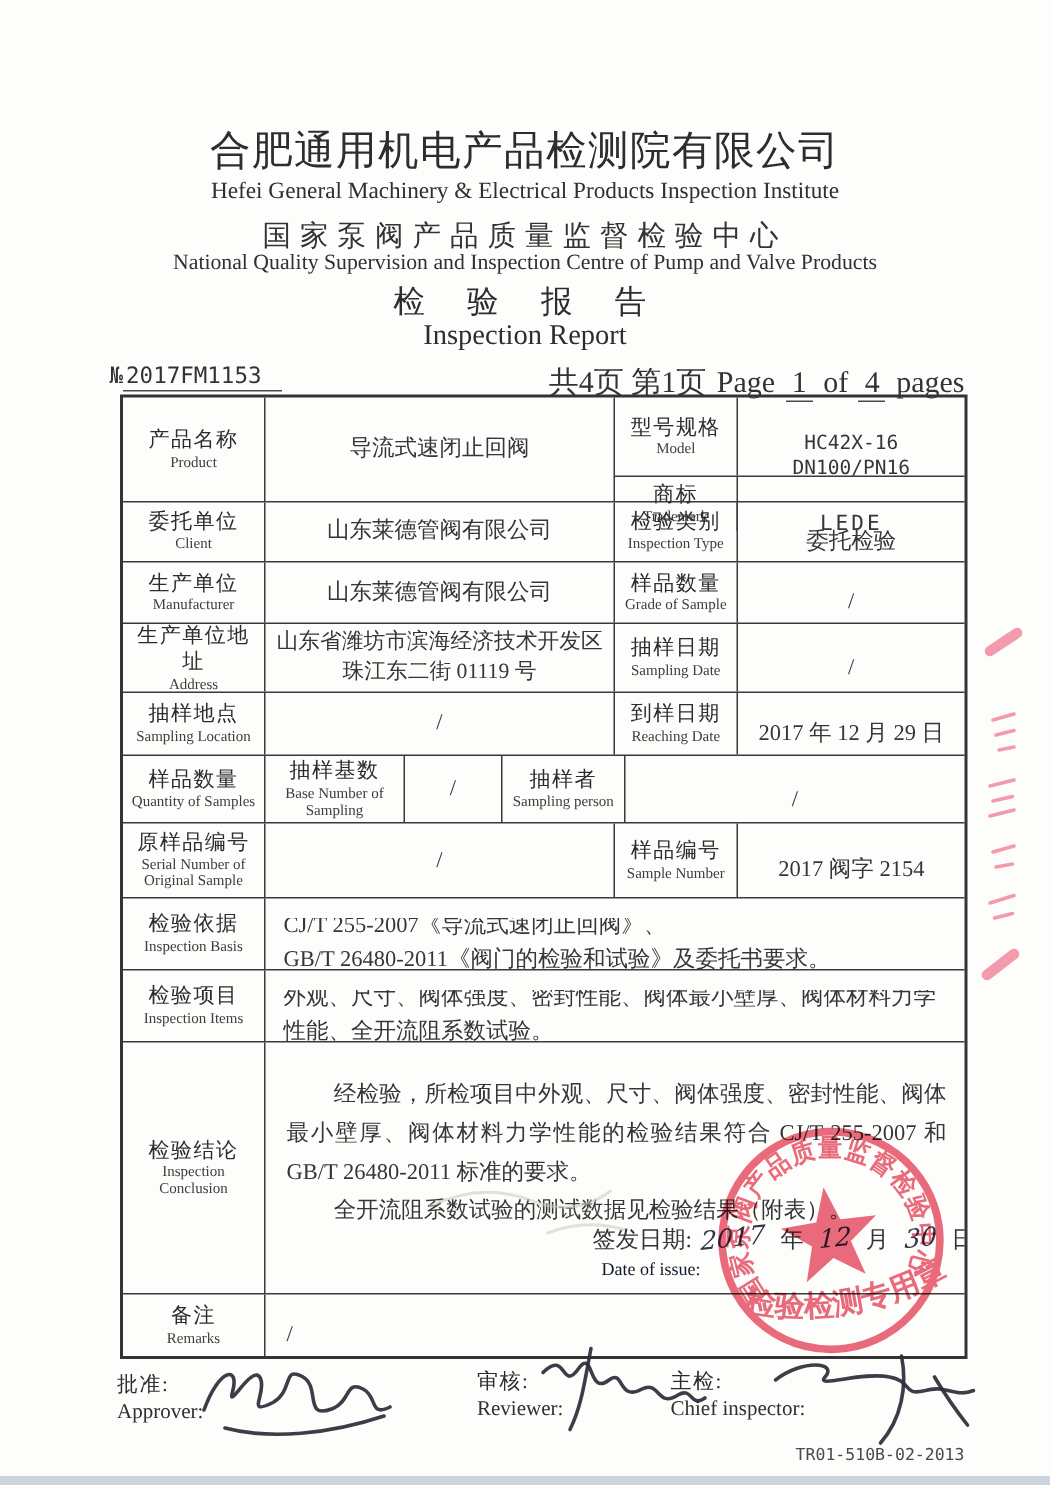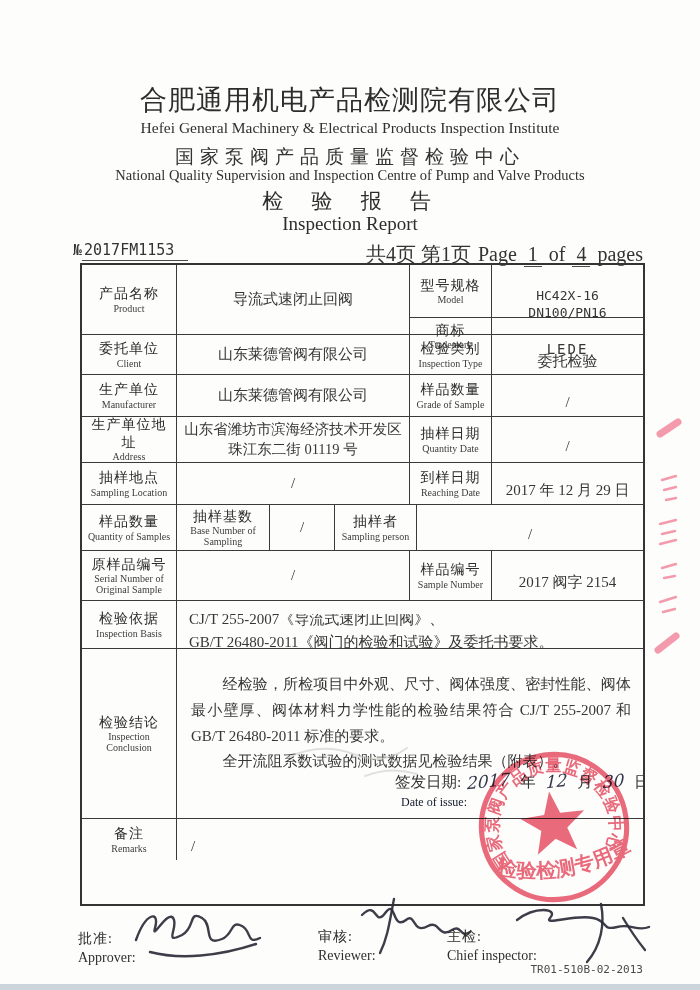--- a/index.html
+++ b/index.html
@@ -72,21 +72,21 @@
   .issue-line1 .unit{margin:0 4px;}
   .issue-line2{font-size:12px;color:#0f172a;margin:2px 0 0 6px;}
   .hw{
     display:inline-block;font-family:"DejaVu Serif",serif;font-style:italic;
     color:#33364a;font-size:17px;transform:rotate(-6deg) skewX(-8deg);
     margin:0 2px;line-height:1;
   }
 
   
   .sig-group{position:absolute;white-space:nowrap;}
-  .sig-cn{font-size:14px;letter-spacing:1px;color:#2c2c2c;margin-top:16px;}
+  .sig-cn{font-size:14px;letter-spacing:1px;color:#2c2c2c;}
   .sig-en{font-size:14px;color:#2f2f2f;margin-top:2px;}
   .sig-svg{position:absolute;overflow:visible;}
   .sig-svg path{fill:none;stroke:#2b2d38;stroke-width:2.4;stroke-linecap:round;stroke-linejoin:round;opacity:.92;}
 
   .form-code{position:absolute;right:57px;top:963px;font-size:11px;color:#4a4a4a;
     font-family:"DejaVu Sans Mono","Liberation Mono",monospace;letter-spacing:0;}
 
   
   .stamp{position:absolute;left:462px;top:735px;width:184px;height:184px;
     transform:rotate(-8deg);opacity:.82;mix-blend-mode:multiply;pointer-events:none;}
@@ -194,21 +194,21 @@
     <div class="tr" style="height:46px">
       <div class="td c1">
         <div class="lab-cn">生产单位地址</div>
         <div class="lab-en">Address</div>
       </div>
       <div class="td c2">
         <div class="val val-sm">山东省潍坊市滨海经济技术开发区珠江东二街 01119 号</div>
       </div>
       <div class="td c3">
         <div class="lab-cn">抽样日期</div>
-        <div class="lab-en">Quantity Date</div>
+        <div class="lab-en">Sampling Date</div>
       </div>
       <div class="td last">
         <div class="val">/</div>
       </div>
     </div>
 
     <div class="tr" style="height:42px">
       <div class="td c1">
         <div class="lab-cn">抽样地点</div>
         <div class="lab-en">Sampling Location</div>
@@ -267,20 +267,29 @@
       <div class="td c1">
         <div class="lab-cn">检验依据</div>
         <div class="lab-en">Inspection Basis</div>
       </div>
       <div class="td last textcell">
         <div class="pretext">CJ/T 255-2007《导流式速闭止回阀》、
 GB/T 26480-2011《阀门的检验和试验》及委托书要求。</div>
       </div>
     </div>
 
+    <div class="tr" style="height:48px">
+      <div class="td c1">
+        <div class="lab-cn">检验项目</div>
+        <div class="lab-en">Inspection Items</div>
+      </div>
+      <div class="td last textcell">
+        <div class="flowtext">外观、尺寸、阀体强度、密封性能、阀体最小壁厚、阀体材料力学性能、全开流阻系数试验。</div>
+      </div>
+    </div>
 
     <div class="tr" style="height:170px">
       <div class="td c1">
         <div class="lab-cn">检验结论</div>
         <div class="lab-en">Inspection Conclusion</div>
       </div>
       <div class="td last conc">
         <p>经检验，所检项目中外观、尺寸、阀体强度、密封性能、阀体最小壁厚、阀体材料力学性能的检验结果符合 CJ/T 255-2007 和 GB/T 26480-2011 标准的要求。</p>
         <p>全开流阻系数试验的测试数据见检验结果（附表）。</p>
         <svg class="smudge" viewBox="0 0 230 64">

